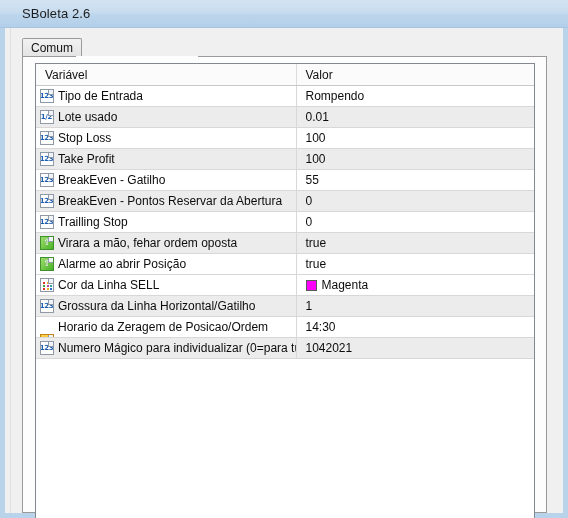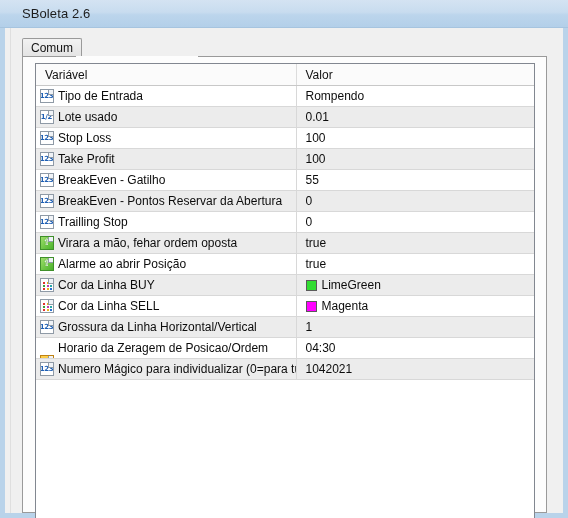--- a/index.html
+++ b/index.html
@@ -463,99 +463,73 @@
                     </span>
                     <span class="varlabel">Alarme ao abrir Posição</span>
                   </div>
                 </td>
                 <td>
                   <div class="valcell">
                     <span class="valtext">true</span>
                   </div>
                 </td>
               </tr>
-              <tr class="even">
+              <tr class="odd">
                 <td>
                   <div class="varcell">
                     <span class="ticon color">
                       <span class="dots">
                         <i style="left: 0px; top: 0px; background: rgb(224, 48, 48);"></i>
                         <i style="left: 3.5px; top: 0px; background: rgb(232, 178, 26);"></i>
                         <i style="left: 7px; top: 0px; background: rgb(42, 111, 208);"></i>
                         <i style="left: 0px; top: 3px; background: rgb(58, 160, 58);"></i>
                         <i style="left: 3.5px; top: 3px; background: rgb(192, 58, 176);"></i>
                         <i style="left: 7px; top: 3px; background: rgb(42, 168, 168);"></i>
                         <i style="left: 0px; top: 6px; background: rgb(224, 48, 48);"></i>
                         <i style="left: 3.5px; top: 6px; background: rgb(232, 178, 26);"></i>
                         <i style="left: 7px; top: 6px; background: rgb(42, 111, 208);"></i>
                       </span>
                     </span>
-                    <span class="varlabel">Cor da Linha BUY</span>
-                  </div>
-                </td>
-                <td>
-                  <div class="valcell">
-                    <span class="swatch" style="background: rgb(50, 221, 50);"></span>
-                    <span class="valtext">LimeGreen</span>
-                  </div>
-                </td>
-              </tr>
-              <tr class="odd">
-                <td>
-                  <div class="varcell">
-                    <span class="ticon color">
-                      <span class="dots">
-                        <i style="left: 0px; top: 0px; background: rgb(224, 48, 48);"></i>
-                        <i style="left: 3.5px; top: 0px; background: rgb(232, 178, 26);"></i>
-                        <i style="left: 7px; top: 0px; background: rgb(42, 111, 208);"></i>
-                        <i style="left: 0px; top: 3px; background: rgb(58, 160, 58);"></i>
-                        <i style="left: 3.5px; top: 3px; background: rgb(192, 58, 176);"></i>
-                        <i style="left: 7px; top: 3px; background: rgb(42, 168, 168);"></i>
-                        <i style="left: 0px; top: 6px; background: rgb(224, 48, 48);"></i>
-                        <i style="left: 3.5px; top: 6px; background: rgb(232, 178, 26);"></i>
-                        <i style="left: 7px; top: 6px; background: rgb(42, 111, 208);"></i>
-                      </span>
-                    </span>
                     <span class="varlabel">Cor da Linha SELL</span>
                   </div>
                 </td>
                 <td>
                   <div class="valcell">
                     <span class="swatch" style="background: rgb(255, 0, 255);"></span>
                     <span class="valtext">Magenta</span>
                   </div>
                 </td>
               </tr>
               <tr class="even">
                 <td>
                   <div class="varcell">
                     <span class="ticon int">
                       <span class="glyph">123</span>
                     </span>
-                    <span class="varlabel">Grossura da Linha Horizontal/Vertical</span>
+                    <span class="varlabel">Grossura da Linha Horizontal/Gatilho</span>
                   </div>
                 </td>
                 <td>
                   <div class="valcell">
                     <span class="valtext">1</span>
                   </div>
                 </td>
               </tr>
               <tr class="odd">
                 <td>
                   <div class="varcell">
                     <span class="ticon str">
                       <span class="glyph">ab</span>
                     </span>
                     <span class="varlabel">Horario da Zeragem de Posicao/Ordem</span>
                   </div>
                 </td>
                 <td>
                   <div class="valcell">
-                    <span class="valtext">04:30</span>
+                    <span class="valtext">14:30</span>
                   </div>
                 </td>
               </tr>
               <tr class="even">
                 <td>
                   <div class="varcell">
                     <span class="ticon int">
                       <span class="glyph">123</span>
                     </span>
                     <span class="varlabel">Numero Mágico para individualizar (0=para tudo)</span>

